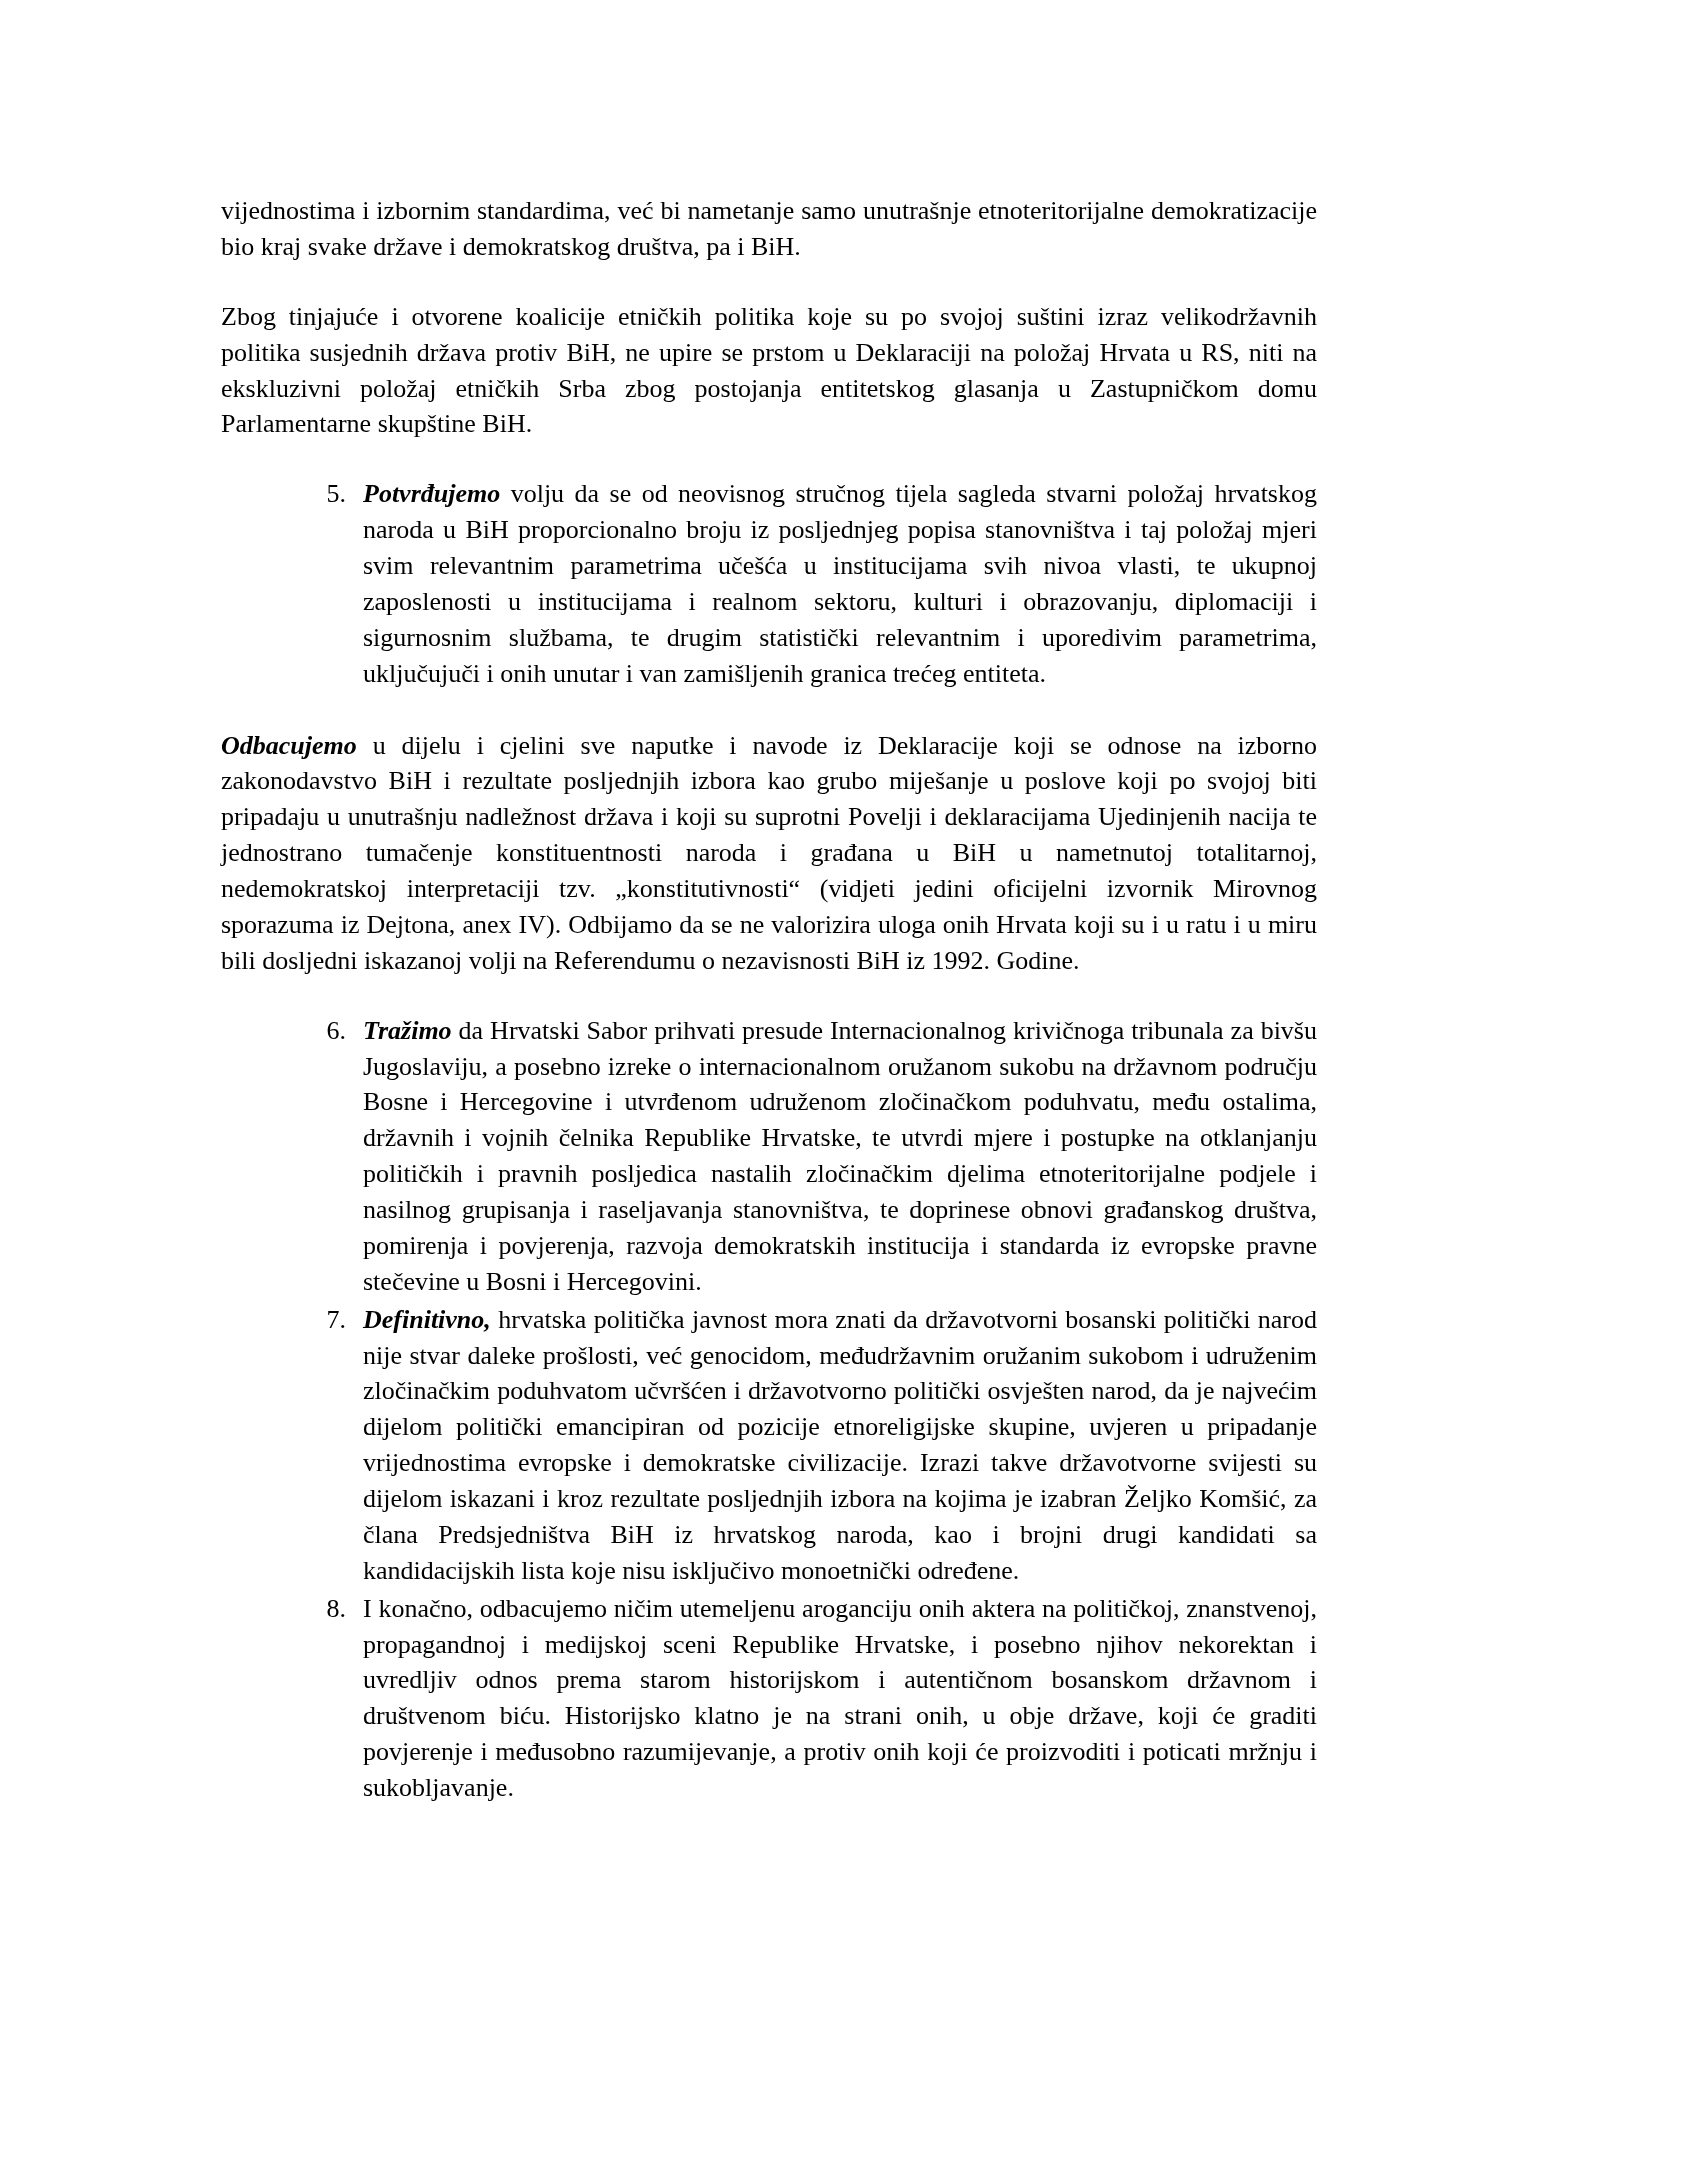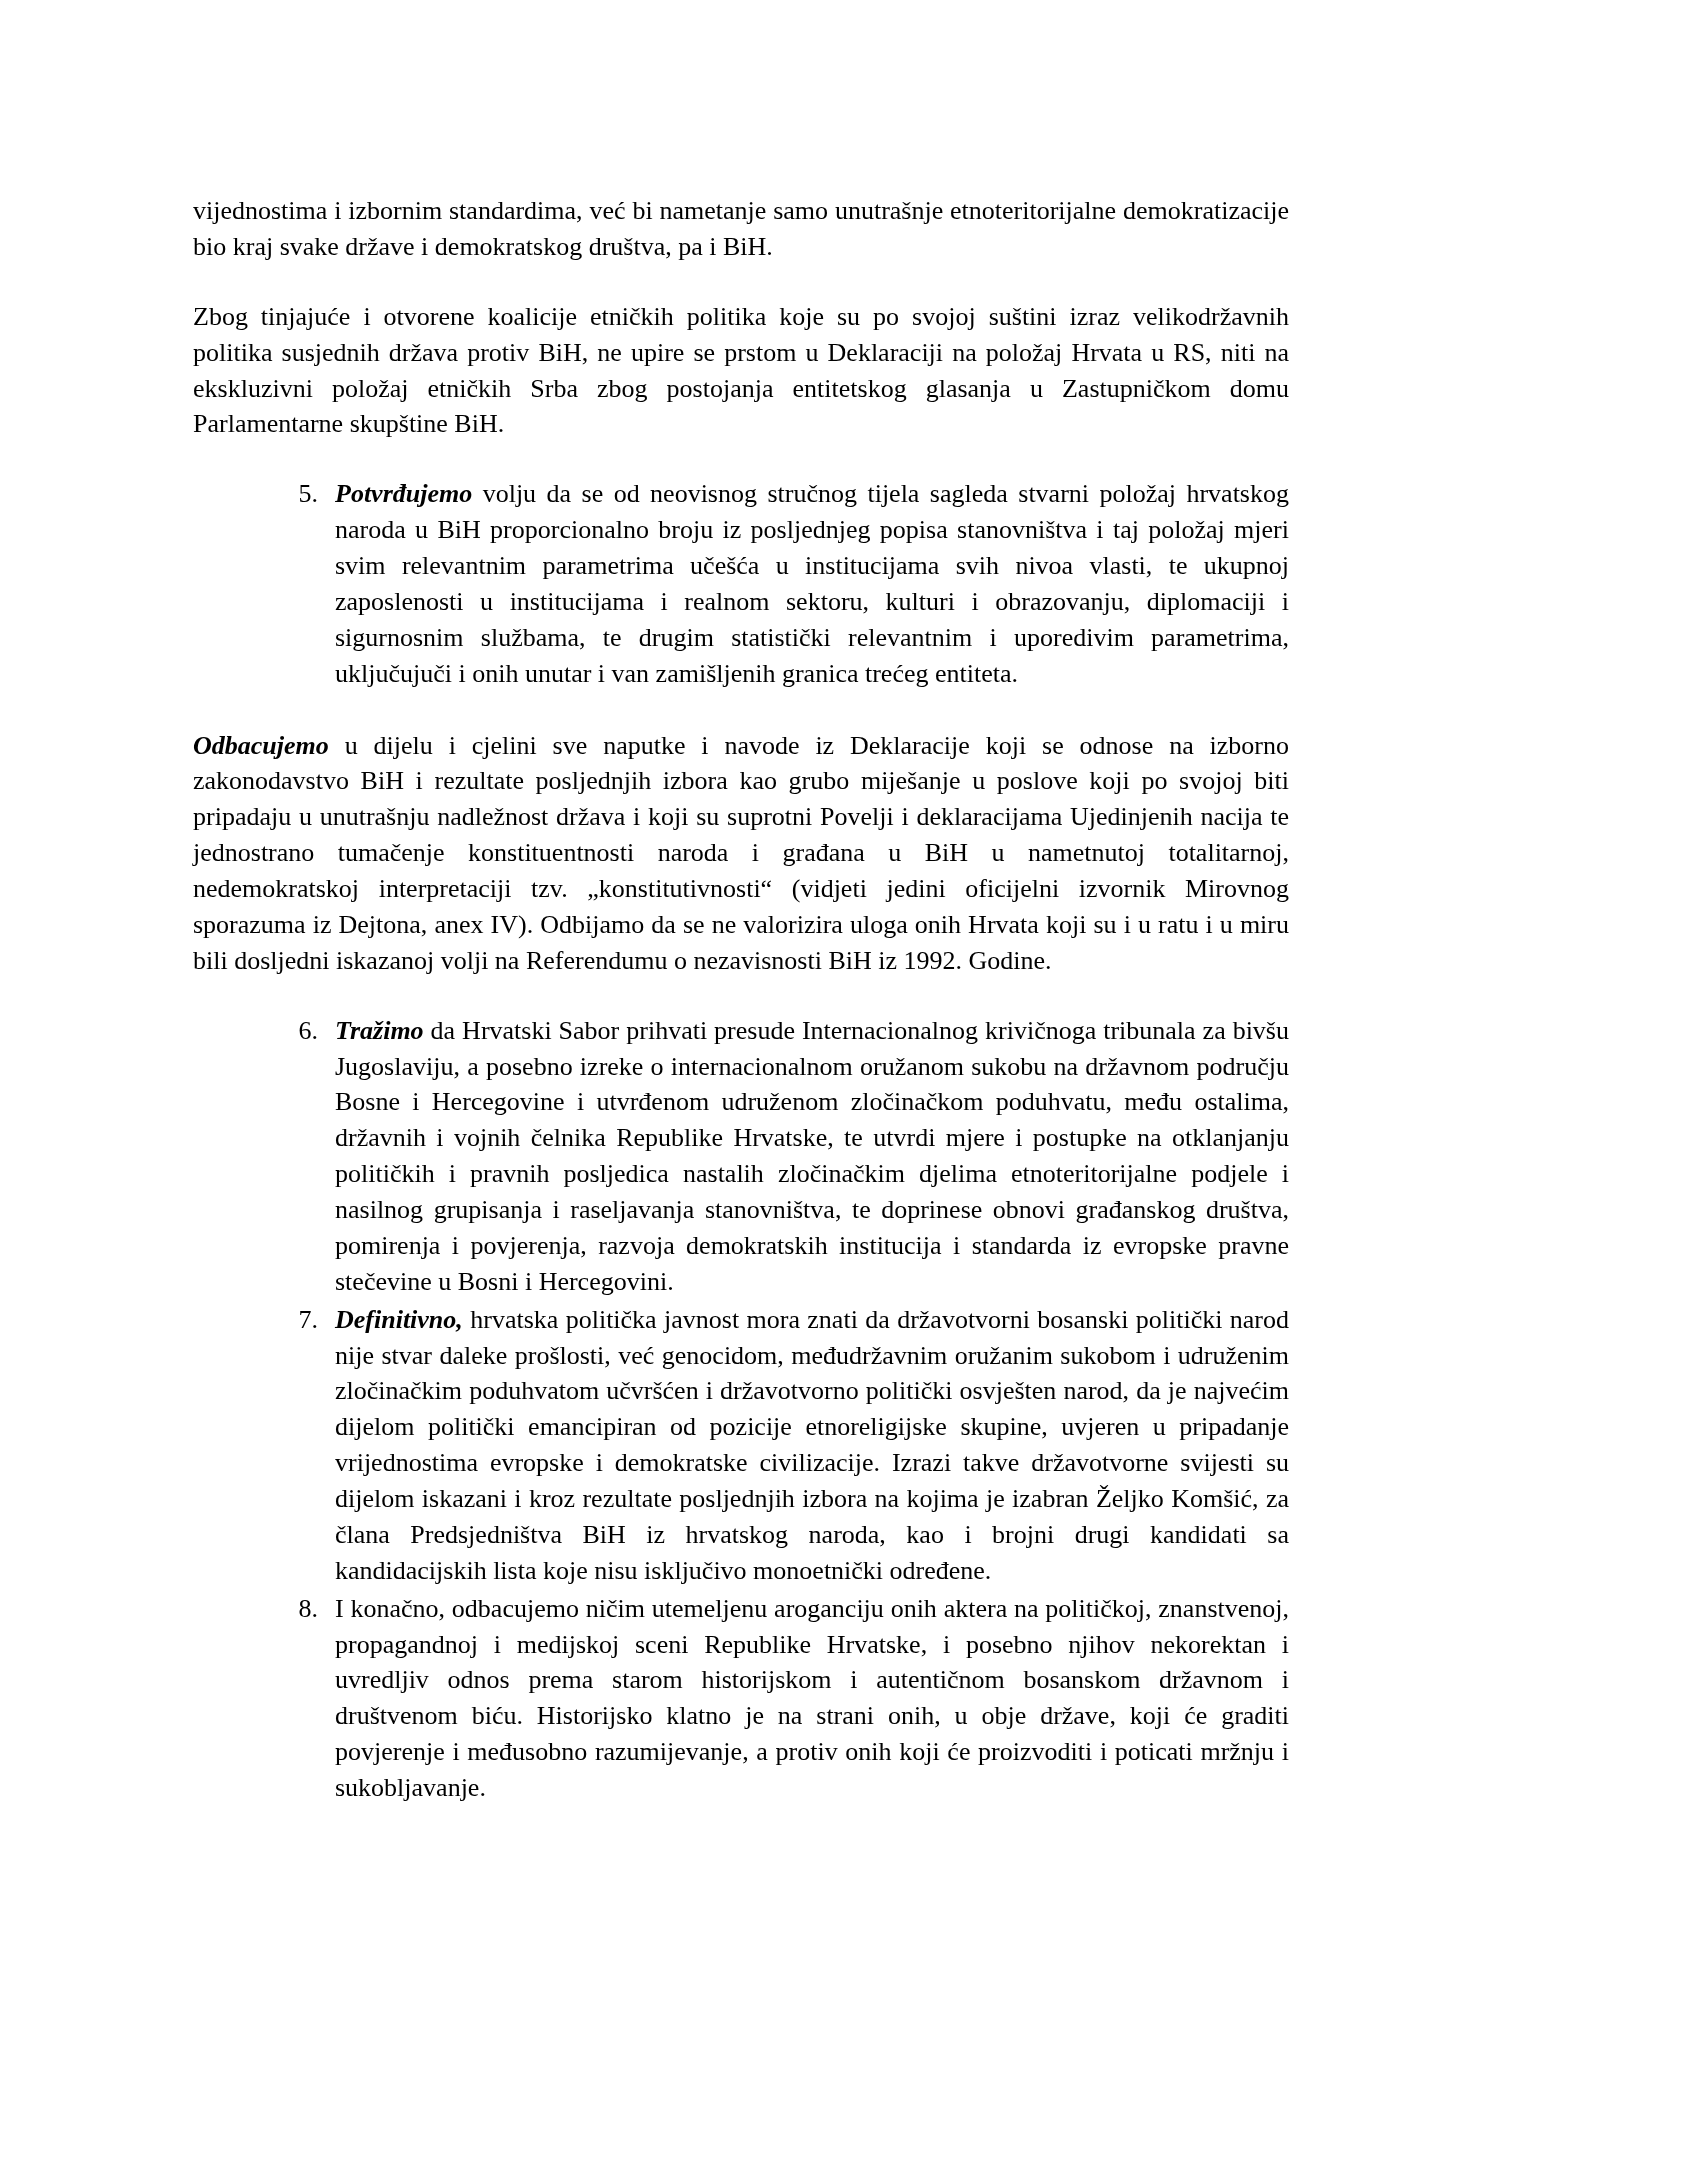--- a/index.html
+++ b/index.html
@@ -12,20 +12,21 @@
     height: 2178px;
     font-family: "Liberation Serif", "DejaVu Serif", serif;
     color: #000000;
   }
   .page {
     box-sizing: border-box;
     width: 1465px;
     height: 2178px;
     padding: 193px 176px 0 193px;
     background: #ffffff;
+    margin-left: 28px;
   }
   p.para {
     margin: 0 0 0 0;
     font-size: 26px;
     line-height: 1.38;
     text-align: justify;
     text-justify: inter-word;
   }
   .spacer-md { height: 34px; }
   .spacer-lg { height: 36px; }

